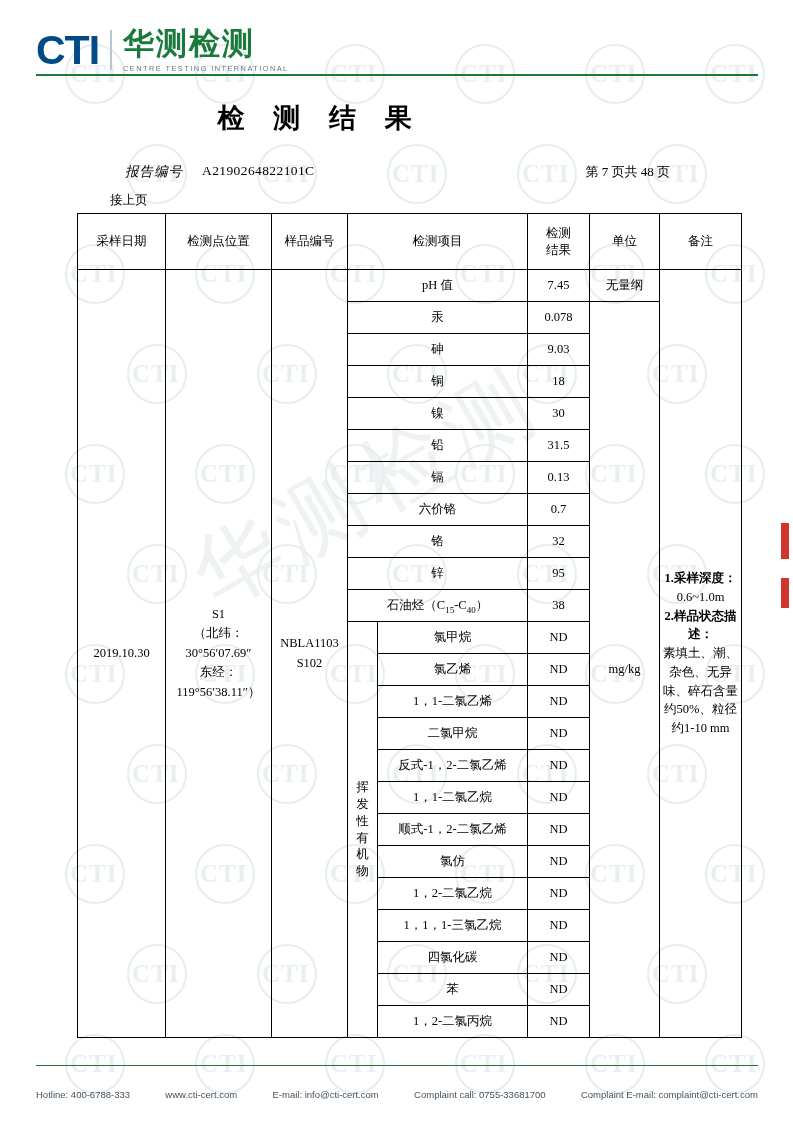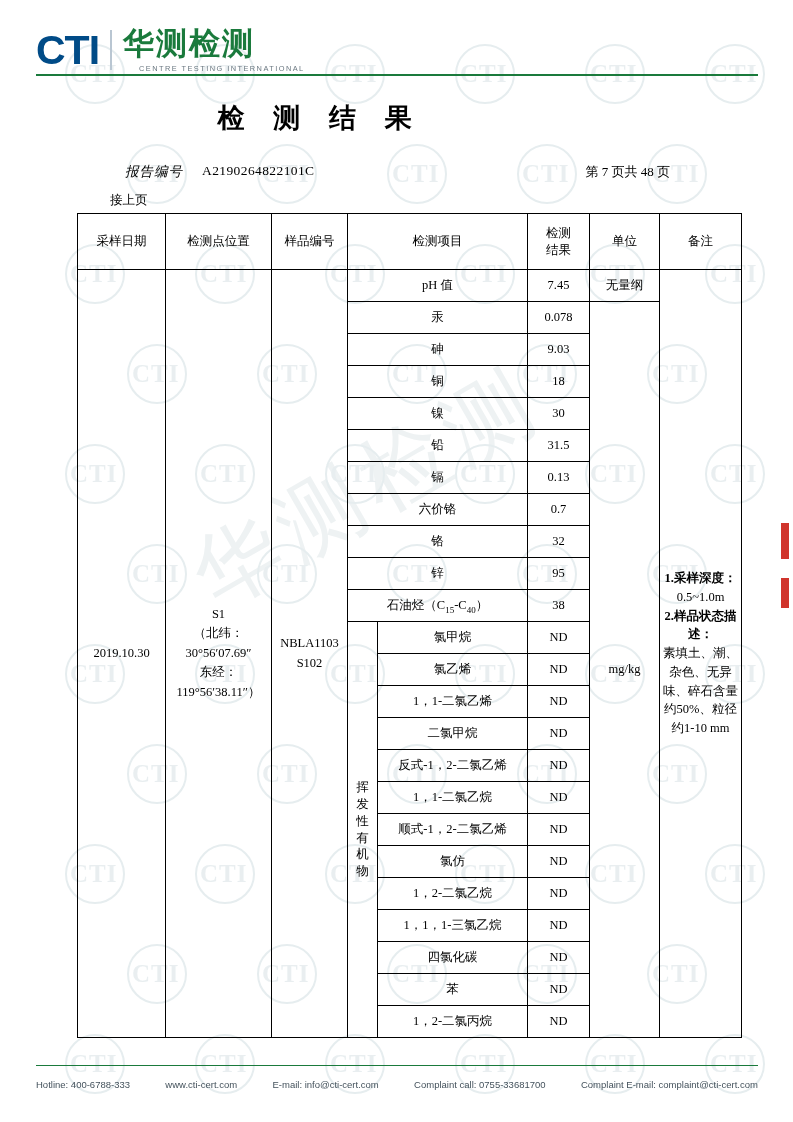--- a/index.html
+++ b/index.html
@@ -92,21 +92,20 @@
     color: #1a7a3c;
     letter-spacing: 2px;
     line-height: 1.05;
   }
   .logo-en {
     font-family: "Liberation Sans", sans-serif;
     font-size: 7.4px;
     color: #6a7780;
     letter-spacing: 1.45px;
     margin-top: 3px;
-    padding-left: 16px;
   }
   .header-rule {
     position: absolute;
     top: 74px;
     left: 36px;
     width: 722px;
     height: 2px;
     background: #1a7a3c;
     z-index: 3;
   }
@@ -236,21 +235,21 @@
     position: absolute;
     bottom: 56px;
     left: 36px;
     width: 722px;
     height: 1px;
     background: #1a7a3c;
     z-index: 3;
   }
   .footer {
     position: absolute;
-    bottom: 32px;
+    bottom: 22px;
     left: 36px;
     width: 722px;
     display: flex;
     justify-content: space-between;
     font-family: "Liberation Sans", sans-serif;
     font-size: 9.5px;
     color: #44525c;
     z-index: 3;
     text-align: right;
   }
@@ -444,21 +443,21 @@
             </td>
             <td rowspan="24" class="cell-sub">
               <div>NBLA1103</div>
               <div>S102</div>
             </td>
             <td colspan="2">pH 值</td>
             <td>7.45</td>
             <td class="unit-cell">无量纲</td>
             <td rowspan="24" class="note-cell">
               <div><b>1.采样深度：</b></div>
-              <div>0.5~1.0m</div>
+              <div>0.6~1.0m</div>
               <div><b>2.样品状态描述：</b></div>
               <div>素填土、潮、杂色、无异味、碎石含量约50%、粒径约1-10 mm</div>
             </td>
           </tr>
           <tr>
             <td colspan="2">汞</td>
             <td>0.078</td>
             <td rowspan="23" class="unit-cell">mg/kg</td>
           </tr>
           <tr>

